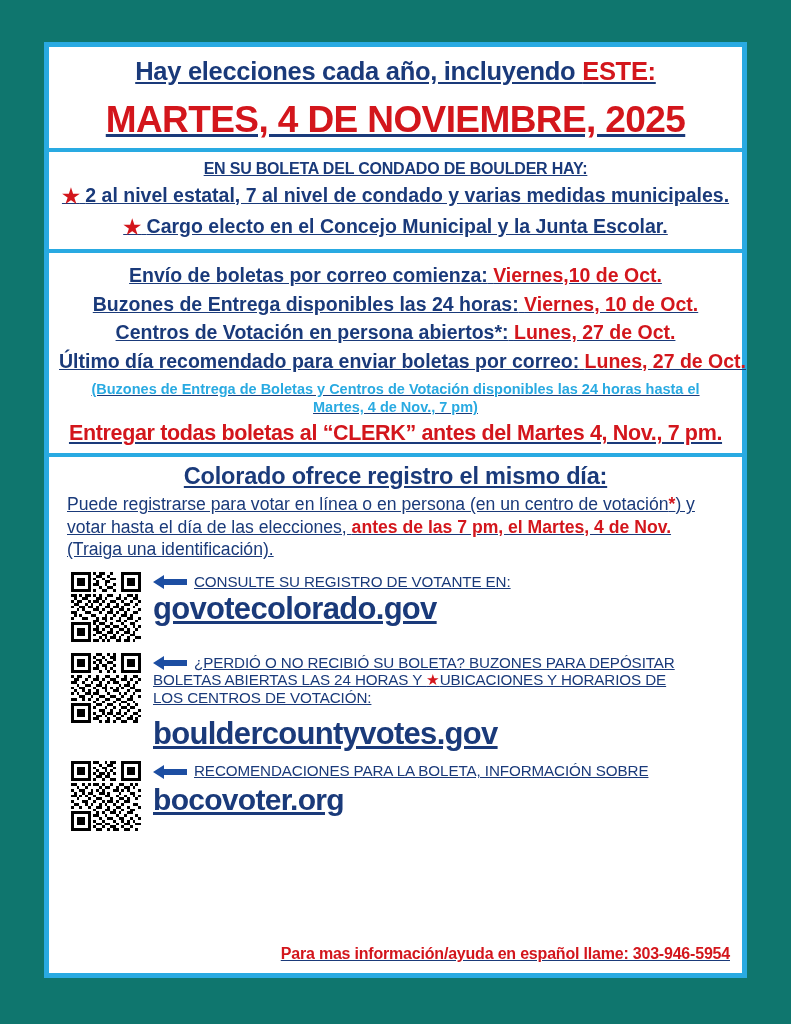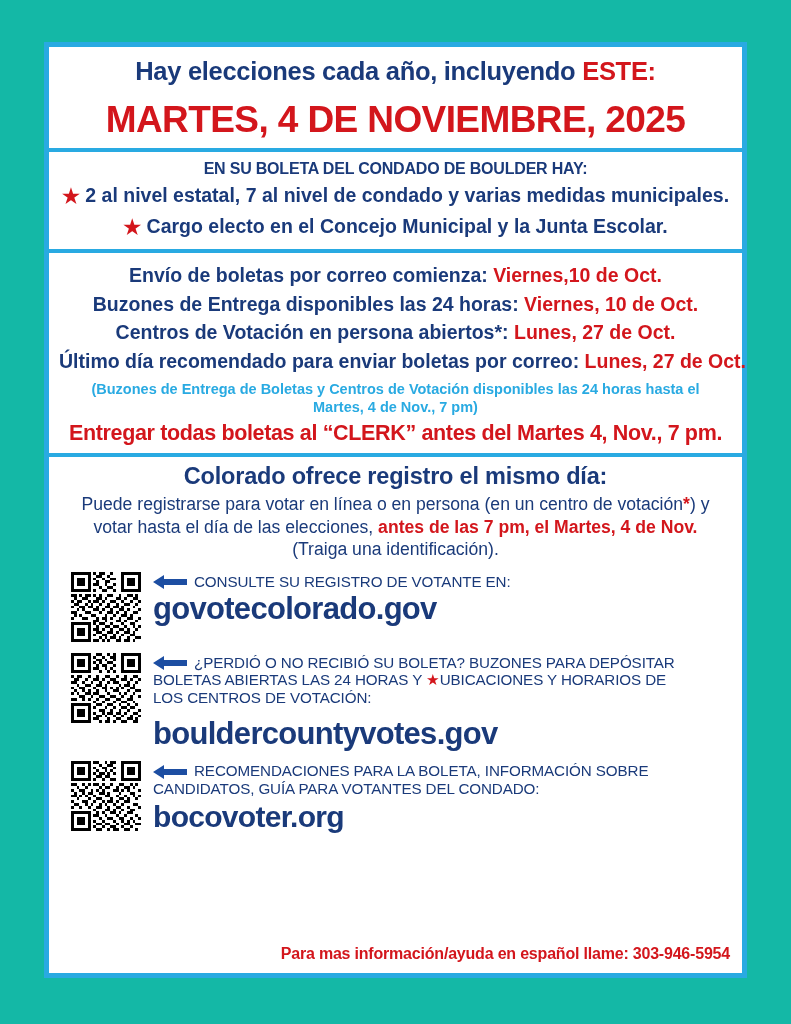--- a/index.html
+++ b/index.html
@@ -11,23 +11,24 @@
     width: 791px;
     height: 1024px;
     font-family: "Liberation Sans", sans-serif;
     color: #1a3a7a;
     overflow: hidden;
   }
   .page {
     position: relative;
     width: 791px;
     height: 1024px;
-    background: #14b8a6;
+    background: #0f766e;
     box-sizing: border-box;
     padding: 42px 44px 46px 44px;
+    text-decoration: underline;
   }
   .flyer {
     border: 5px solid #29aae2;
     box-sizing: border-box;
     width: 100%;
     height: 100%;
     background: #ffffff;
     display: flex;
     flex-direction: column;
   }
@@ -129,21 +130,20 @@
     font-size: 23.5px;
     font-weight: bold;
     color: #1a3a7a;
     text-align: center;
     letter-spacing: -0.2px;
     line-height: 1.2;
   }
   .reg-body {
     font-size: 17.6px;
     color: #1a3a7a;
-    text-align: center;
     line-height: 1.28;
     margin-top: 3px;
     padding: 0 6px;
   }
   .reg-body b {
     color: #d3161c;
   }
   .reg-body .aster {
     color: #d3161c;
     font-weight: bold;
@@ -747,21 +747,20 @@
             <rect x="23" y="24" width="1" height="1"></rect>
           </g>
         </svg>
         <div class="link-right">
           <div class="arrow-line">
             <svg class="arrow" width="34" height="16" viewBox="0 0 34 16">
               <polygon points="0,8 11,1 11,5 34,5 34,11 11,11 11,15" fill="#1d4ea2"></polygon>
             </svg>
             <span class="caption">RECOMENDACIONES PARA LA BOLETA, INFORMACIÓN SOBRE</span>
           </div>
-          <div class="caption">CANDIDATOS, GUÍA PARA VOTANTES DEL CONDADO:</div>
           <div class="url small">bocovoter.org</div>
         </div>
       </div>
 
       <div class="footer">Para mas información/ayuda en español llame: 303-946-5954</div>
     </div>
 
   </div>
 </div>
 

